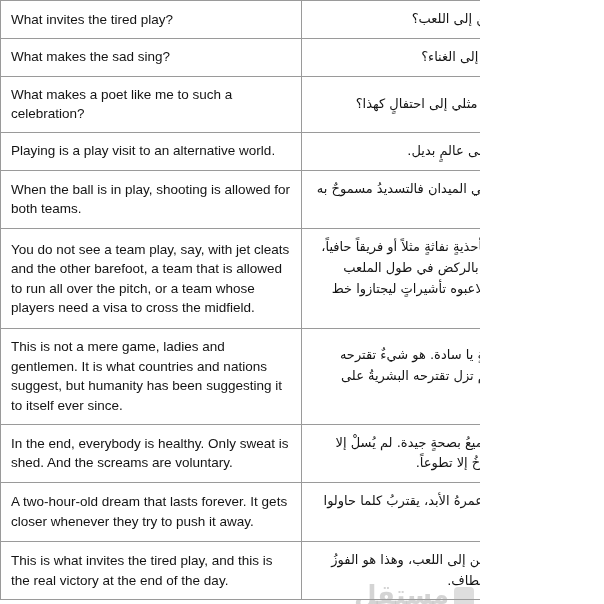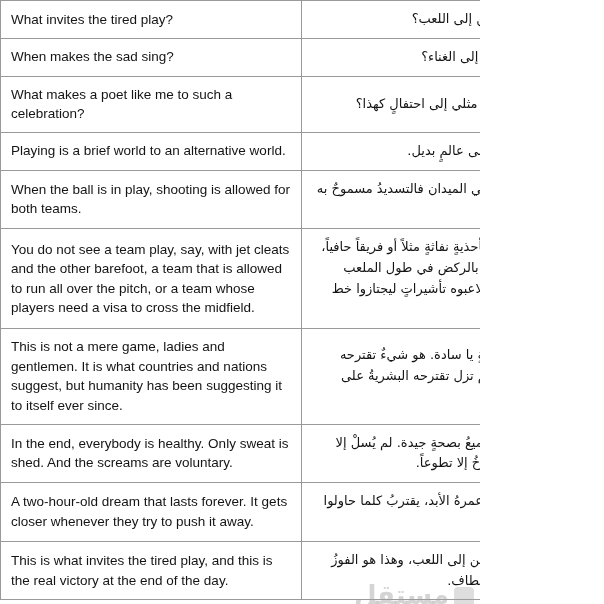--- a/index.html
+++ b/index.html
@@ -72,29 +72,29 @@
 <body>
 
 <div class="page">
   <table class="translation">
     <tbody id="rows">
         <tr>
           <td class="en">What invites the tired play?</td>
           <td class="ar">ما الذي يدعو المتعبين إلى اللعب؟</td>
         </tr>
         <tr>
-          <td class="en">When makes the sad sing?</td>
+          <td class="en">What makes the sad sing?</td>
           <td class="ar">ما الذي يدعو الحزين إلى الغناء؟</td>
         </tr>
         <tr>
           <td class="en">What makes a poet like me to such a celebration?</td>
           <td class="ar">وما الذي يأتي بشاعرٍ مثلي إلى احتفالٍ كهذا؟</td>
         </tr>
         <tr>
-          <td class="en">Playing is a brief world to an alternative world.</td>
+          <td class="en">Playing is a play visit to an alternative world.</td>
           <td class="ar">اللعب زيارةٌ قصيرةٌ إلى عالمٍ بديل.</td>
         </tr>
         <tr>
           <td class="en">When the ball is in play, shooting is allowed for both teams.</td>
           <td class="ar">وعندما تكون الكرة في الميدان فالتسديدُ مسموحٌ به للفريقين.</td>
         </tr>
         <tr>
           <td class="en">You do not see a team play, say,  with jet cleats and the other barefoot, a team that is allowed to run all over the pitch, or a team whose players need a visa to cross the midfield.</td>
           <td class="ar">فلا ترى فريقاً يلعبُ بأحذيةٍ نفاثةٍ مثلاً أو فريقاً حافياً، ولا فريقاً مسموحاً له بالركض في طول الملعب وعرضه، وآخرَ يحتاجُ لاعبوه تأشيراتٍ ليجتازوا خط الوسط.</td>
         </tr>

